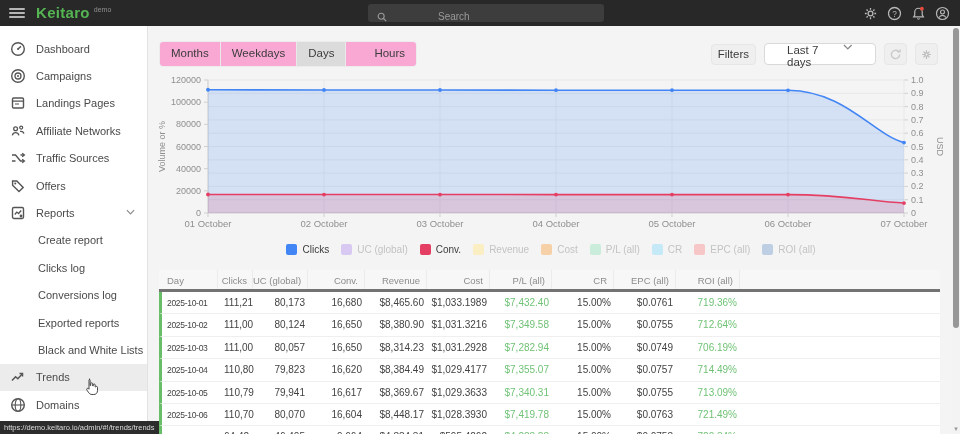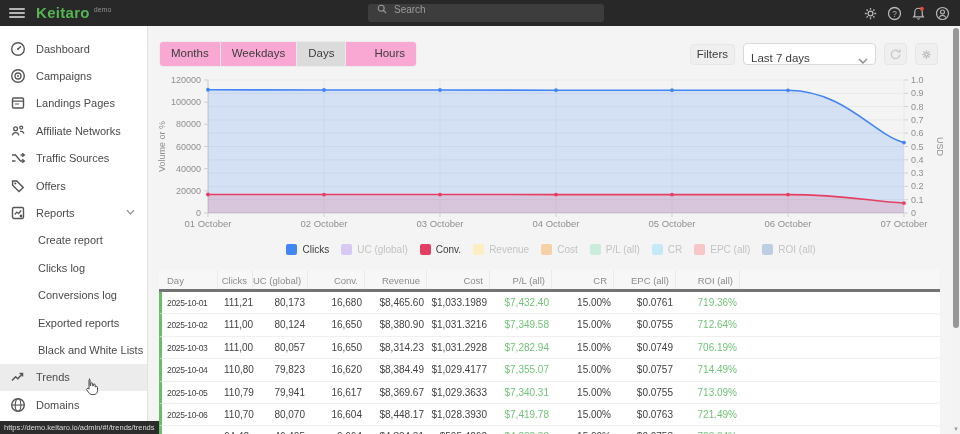--- a/index.html
+++ b/index.html
@@ -3,21 +3,21 @@
 <meta charset="utf-8">
 <style>
 * { margin:0; padding:0; box-sizing:border-box; }
 html,body { width:960px; height:434px; overflow:hidden; font-family:"Liberation Sans",sans-serif; background:#f4f4f4; }
 
 .topbar { position:absolute; left:0; top:0; width:960px; height:26px; background:#282828; z-index:20; }
 .hamburger { position:absolute; left:9px; top:8px; width:16px; height:10px; display:flex; flex-direction:column; justify-content:space-between; cursor:pointer; }
 .hamburger span { display:block; height:1.8px; background:#b5b5b5; border-radius:1px; }
 .logo { position:absolute; left:36px; top:4px; font-size:15px; font-weight:bold; color:#54b552; letter-spacing:.3px; }
 .logo sup { font-size:7px; color:#8f8f8f; font-weight:normal; margin-left:4px; vertical-align:6px; letter-spacing:0; }
-.search { position:absolute; left:368px; top:4px; width:236px; height:18px; background:#3d3d3d; border-radius:3px; display:flex; align-items:flex-start; padding-left:9px; }
+.search { position:absolute; left:368px; top:4px; width:236px; height:18px; background:#3d3d3d; border-radius:3px; display:flex; align-items:flex-end; padding-left:9px;gap:44px; }
 .search svg { width:10px; height:10px; }
 .search span { color:#9a9a9a; font-size:10px; margin-left:7px; }
 .top-icons { position:absolute; right:10px; top:5.5px; display:flex; gap:9px; }
 .top-icons .ticon { width:15px; height:15px; position:relative; }
 
 .app { position:absolute; left:0; top:26px; width:960px; height:408px; display:flex; }
 .sidebar { width:148px; background:#fff; border-right:1px solid #e2e2e2; position:relative; padding-top:9px; }
 .nav-item { height:27.4px; display:flex; align-items:center; padding-left:10px; position:relative; cursor:pointer; }
 .nav-item .nicon { width:16px; height:16px; flex:0 0 16px; }
 .nav-item .nlabel { margin-left:10px; font-size:11px; color:#4a4a4a; white-space:nowrap; }
@@ -27,21 +27,21 @@
 .cursor-svg { position:absolute; left:84px; top:352px; z-index:30; }
 
 .main { flex:1; position:relative; background:#f4f4f4; }
 .controls { position:absolute; left:11px; right:22px; top:16px; height:24px; display:flex; justify-content:space-between; align-items:center; }
 .tabs { display:flex; border-radius:4px; overflow:hidden; border:1px solid #ececec; }
 .tab { height:24px; line-height:23px; padding:0 11px; font-size:11.5px; color:#3c3c3c; background:#f9a8d4; border-right:1px solid #e9e9e9; cursor:pointer; }
 .tab:last-child { border-right:none;padding-left:28px; }
 .tab.sel { background:#dbdbdb; }
 .rightctl { display:flex; align-items:center; gap:8px; }
 .btn { height:21px; padding:0 6px; background:#efefef; border:1px solid #e6e6e6; border-radius:4px; font-size:11.5px; color:#3c3c3c; font-family:inherit; }
-.select { height:22px; width:133px; background:#fff; border:1px solid #d9d9d9; border-radius:4px; display:flex; align-items:flex-end; justify-content:space-between; padding:0 7px; font-size:11.5px; color:#3c3c3c; }
+.select { height:22px; width:112px; background:#fff; border:1px solid #d9d9d9; border-radius:4px; display:flex; align-items:flex-start; justify-content:space-between; padding:0 22px; font-size:11.5px; color:#3c3c3c; }
 .iconbtn { width:23px; height:22px; background:#efefef; border:1px solid #e6e6e6; border-radius:4px; display:flex; align-items:center; justify-content:center; }
 #chart { position:absolute; left:0; top:44px; }
 .legend { position:absolute; left:0; top:218px; width:806px; display:flex; justify-content:center; gap:12px; align-items:center; }
 .legend .li { display:flex; align-items:center; gap:5px; }
 .legend .sq { width:11px; height:11px; border-radius:2px; }
 .legend .ll { font-size:10px; }
 
 .table { position:absolute; left:11px; top:244px; width:781px; }
 .tr { display:grid; grid-template-columns:59px 35px 55px 57px 62px 63px 62px 62px 62px 64px 1fr; }
 .tr.head { background:#f7f7f7; height:22px; border-bottom:3px solid #737373; }

